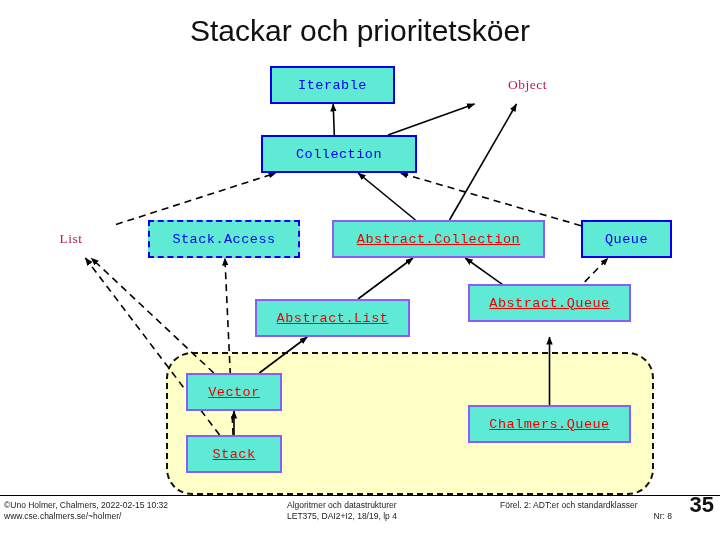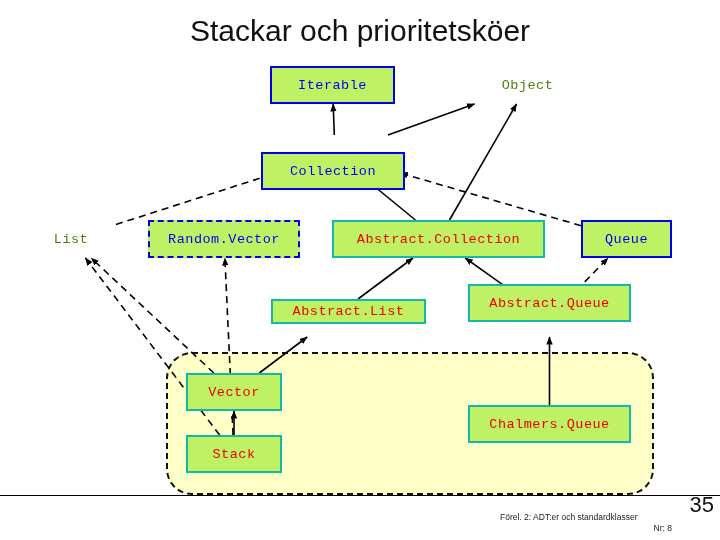--- a/index.html
+++ b/index.html
@@ -26,27 +26,27 @@
 
   .node{
     position:absolute;
     box-sizing:border-box;
     display:flex;
     align-items:center;
     justify-content:center;
     font-family:"Liberation Mono","DejaVu Sans Mono",monospace;
     font-size:13.5px;
     letter-spacing:0.5px;
-    background:#bef264;
+    background:#5eead4;
     white-space:nowrap;
   }
   .blue-solid{border:2px solid #0000ee;color:#0000ee;}
   .blue-dashed{border:2px dashed #0000ee;color:#0000ee;}
-  .red-solid{border:2px solid #14b8a6;color:#ee0000;}
-  .plain{border:none;color:#4d7c0f;background:transparent;}
+  .red-solid{border:2px solid #8b5cf6;color:#ee0000;text-decoration:underline;}
+  .plain{border:none;color:#be185d;background:transparent;font-family:Liberation Serif, serif;}
 
   .group-box{
     position:absolute;
     border:2px dashed #111111;
     background:#ffffc8;
     border-radius:26px;
     box-sizing:border-box;
   }
 
   .footer{
@@ -56,28 +56,28 @@
   }
   .f-left{
     position:absolute;left:4px;top:4px;
     font-size:8.5px;line-height:11px;color:#222222;
   }
   .f-mid{
     position:absolute;left:287px;top:4px;
     font-size:8.5px;line-height:11px;color:#222222;
   }
   .f-right{
-    position:absolute;left:500px;top:16px;
+    position:absolute;left:500px;top:4px;
     font-size:8.5px;line-height:11px;color:#222222;
     text-align:left;
   }
   .f-right .nr{text-align:right;width:172px;display:block;}
   .pagenum{
     position:absolute;right:6px;top:-4px;
-    font-size:22px;color:#111111;
+    font-size:22px;color:#111111;font-weight:bold;
   }
 </style>
 </head>
 <body>
 
 <div id="slide">
 
   <div class="title">Stackar och prioritetsköer</div>
 
   <div class="group-box" id="group-box" style="left: 166px; top: 352px; width: 488px; height: 143px;"></div>
@@ -107,53 +107,61 @@
       </g>
   </svg>
 
   <div id="nodes-layer">
       <div class="node blue-solid" style="left: 270px; top: 66px; width: 125px; height: 38px;">
         <span>Iterable</span>
       </div>
       <div class="node plain" style="left: 470px; top: 66px; width: 115px; height: 38px;">
         <span>Object</span>
       </div>
-      <div class="node blue-solid" style="left: 261px; top: 152px; width: 144px; height: 38px;">
+      <div class="node blue-solid" style="left: 261px; top: 135px; width: 156px; height: 38px;">
         <span>Collection</span>
       </div>
       <div class="node plain" style="left: 26px; top: 220px; width: 90px; height: 38px;">
         <span>List</span>
       </div>
       <div class="node blue-dashed" style="left: 148px; top: 220px; width: 152px; height: 38px;">
-        <span>Random.Vector</span>
+        <span>Stack.Access</span>
       </div>
       <div class="node red-solid" style="left: 332px; top: 220px; width: 213px; height: 38px;">
         <span>Abstract.Collection</span>
       </div>
       <div class="node blue-solid" style="left: 581px; top: 220px; width: 91px; height: 38px;">
         <span>Queue</span>
       </div>
-      <div class="node red-solid" style="left: 255px; top: 299px; width: 155px; height: 25px; margin-left: 16px;">
+      <div class="node red-solid" style="left: 255px; top: 299px; width: 155px; height: 38px;">
         <span>Abstract.List</span>
       </div>
       <div class="node red-solid" style="left: 468px; top: 284px; width: 163px; height: 38px;">
         <span>Abstract.Queue</span>
       </div>
       <div class="node red-solid" style="left: 186px; top: 373px; width: 96px; height: 38px;">
         <span>Vector</span>
       </div>
       <div class="node red-solid" style="left: 468px; top: 405px; width: 163px; height: 38px;">
         <span>Chalmers.Queue</span>
       </div>
       <div class="node red-solid" style="left: 186px; top: 435px; width: 96px; height: 38px;">
         <span>Stack</span>
       </div>
     </div>
 
   <div class="footer">
+    <div class="f-left">
+      <div>©Uno Holmer, Chalmers, 2022-02-15 10:32</div>
+      <div>www.cse.chalmers.se/~holmer/</div>
+    </div>
+    <div class="f-mid">
+      <div>Algoritmer och datastrukturer</div>
+      <div>LET375, DAI2+I2, 18/19, lp 4</div>
+    </div>
     <div class="f-right">
       <div>Förel. 2: ADT:er och standardklasser</div>
       <div class="nr">Nr: 8</div>
     </div>
     <div class="pagenum">35</div>
   </div>
 
 </div>
 
 </body></html>

